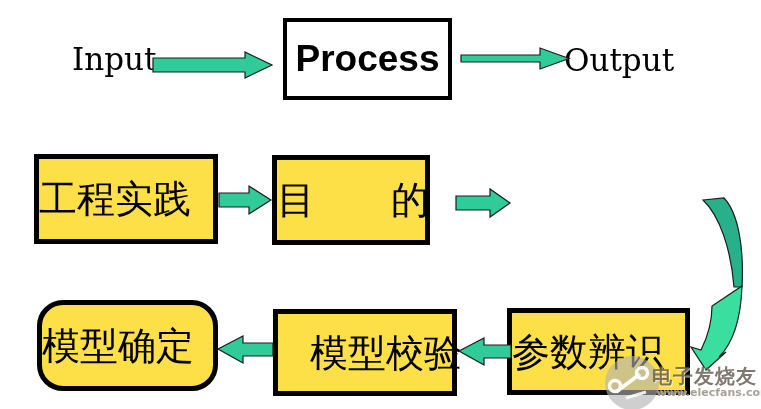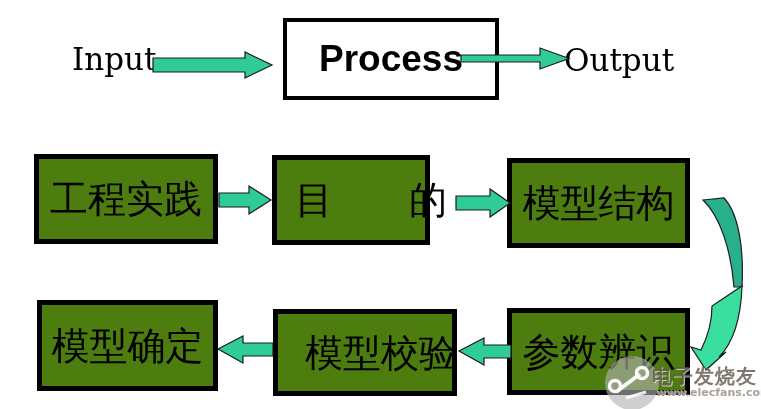--- a/index.html
+++ b/index.html
@@ -1,19 +1,19 @@
 <!DOCTYPE html>
 <html style="--arrow: #2fcb98; --arrow-dark: #27b089; --arrow-light: #3ade9f; --box-border: #000000; --text: #000000;"><head>
 <meta charset="utf-8">
 <style>
   html,body{margin:0;padding:0;background:#fff;}
   #canvas{position:relative;width:761px;height:409px;background:#ffffff;overflow:hidden;
           font-family:"DejaVu Serif","Liberation Serif",serif;color:#000;}
-  .flow-box{position:absolute;background:#4d7c0f;border:5px solid var(--box-border,#000);
-            display:flex;align-items:center;justify-content:center;box-sizing:border-box;
+  .flow-box{position:absolute;background:#fde047;border:5px solid var(--box-border,#000);
+            display:flex;align-items:center;box-sizing:border-box;
             font-size:38px;line-height:1;white-space:nowrap;}
   .process-box{position:absolute;background:#fff;border:4px solid var(--box-border,#000);
             display:flex;align-items:center;justify-content:center;box-sizing:border-box;
             font-family:"Liberation Sans","DejaVu Sans",sans-serif;font-weight:600;font-size:37px;}
   .io-label{position:absolute;font-size:31px;line-height:1;}
   #arrow-layer{position:absolute;left:0;top:0;width:761px;height:409px;z-index:5;pointer-events:none;}
   .blk{stroke:#1c1c1c;stroke-width:1.2;}
   #watermark{position:absolute;z-index:9;left:596px;top:352px;width:165px;height:52px;}
   #wm-brand{position:absolute;left:56px;top:11px;font-size:20px;font-weight:bold;
             letter-spacing:1px;color:rgba(92,82,70,0.78);white-space:nowrap;
@@ -22,39 +22,36 @@
           color:rgba(158,150,140,0.9);white-space:nowrap;
           font-family:"DejaVu Sans","Liberation Sans",sans-serif;text-shadow:1px 1px 0 rgba(255,255,255,0.7);}
 </style>
 </head>
 <body>
 
 <div id="canvas">
 
   <div class="io-label" style="left:72px;top:44px;">Input</div>
 
-  <div class="process-box" style="left:283px;top:18px;width:216px;height:82px;">
+  <div class="process-box" style="left:283px;top:18px;width:169px;height:82px;">
     <span>Process</span>
   </div>
 
   <div class="io-label" style="left:564px;top:45px;">Output</div>
 
   <div class="flow-box" style="left:34px;top:154px;width:184px;height:90px;">
     <span>工程实践</span>
   </div>
 
-  <div class="flow-box" style="left:272px;top:155px;width:158px;height:90px;padding-left:40px;">
+  <div class="flow-box" style="left:272px;top:155px;width:158px;height:90px;">
     <span>目　　的</span>
   </div>
 
-  <div class="flow-box" style="left:507px;top:158px;width:183px;height:90px;">
-    <span>模型结构</span>
-  </div>
 
-  <div class="flow-box" style="left:37px;top:300px;width:181px;height:91px;">
+  <div class="flow-box" style="left:37px;top:300px;width:181px;height:91px;border-radius:26px;">
     <span>模型确定</span>
   </div>
 
   <div class="flow-box" style="left:273px;top:309px;width:184px;height:87px;padding-left:32px;">
     <span>模型校验</span>
   </div>
 
   <div class="flow-box" style="left:507px;top:308px;width:183px;height:87px;">
     <span>参数辨识</span>
   </div>

